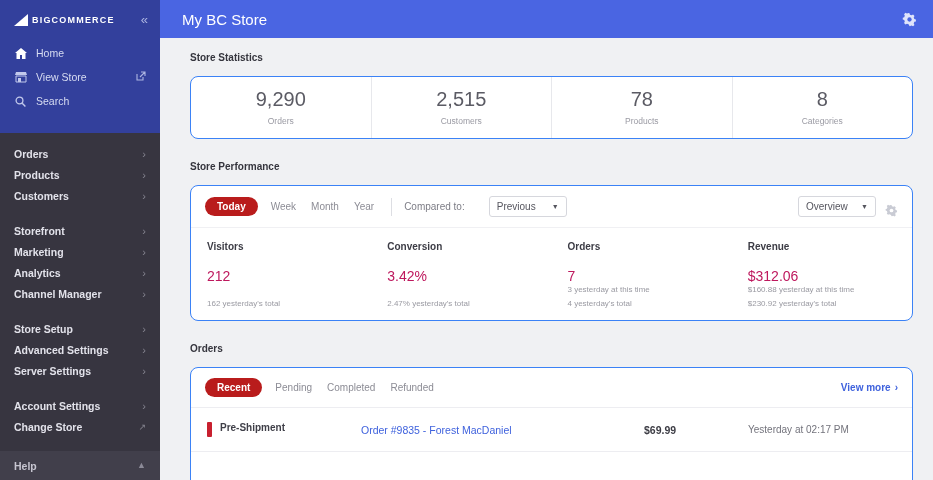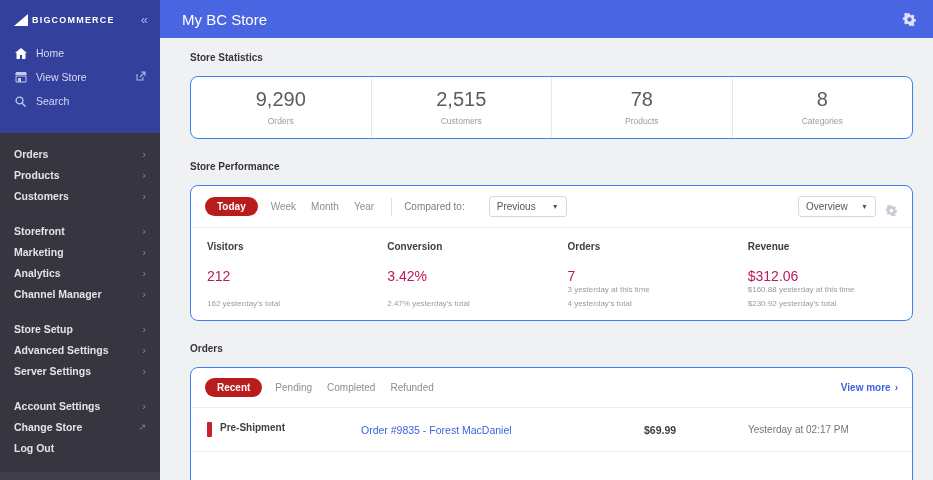--- a/index.html
+++ b/index.html
@@ -181,23 +181,20 @@
         </div>
     </div>
     <div class="sb-group">
       <div class="sb-item">
           <span>Account Settings</span>
           <span class="chev">›</span>
         </div>
       <div class="sb-item">
           <span>Change Store</span>
           <span class="mini">↗</span>
-        </div>
-      <div class="sb-item">
-          <span>Log Out</span>
         </div>
     </div>
   </nav>
 
   <div class="sb-help">
     <div>
       <div class="h-title">Help</div>
 
     </div>
     <span class="caret">▲</span>

